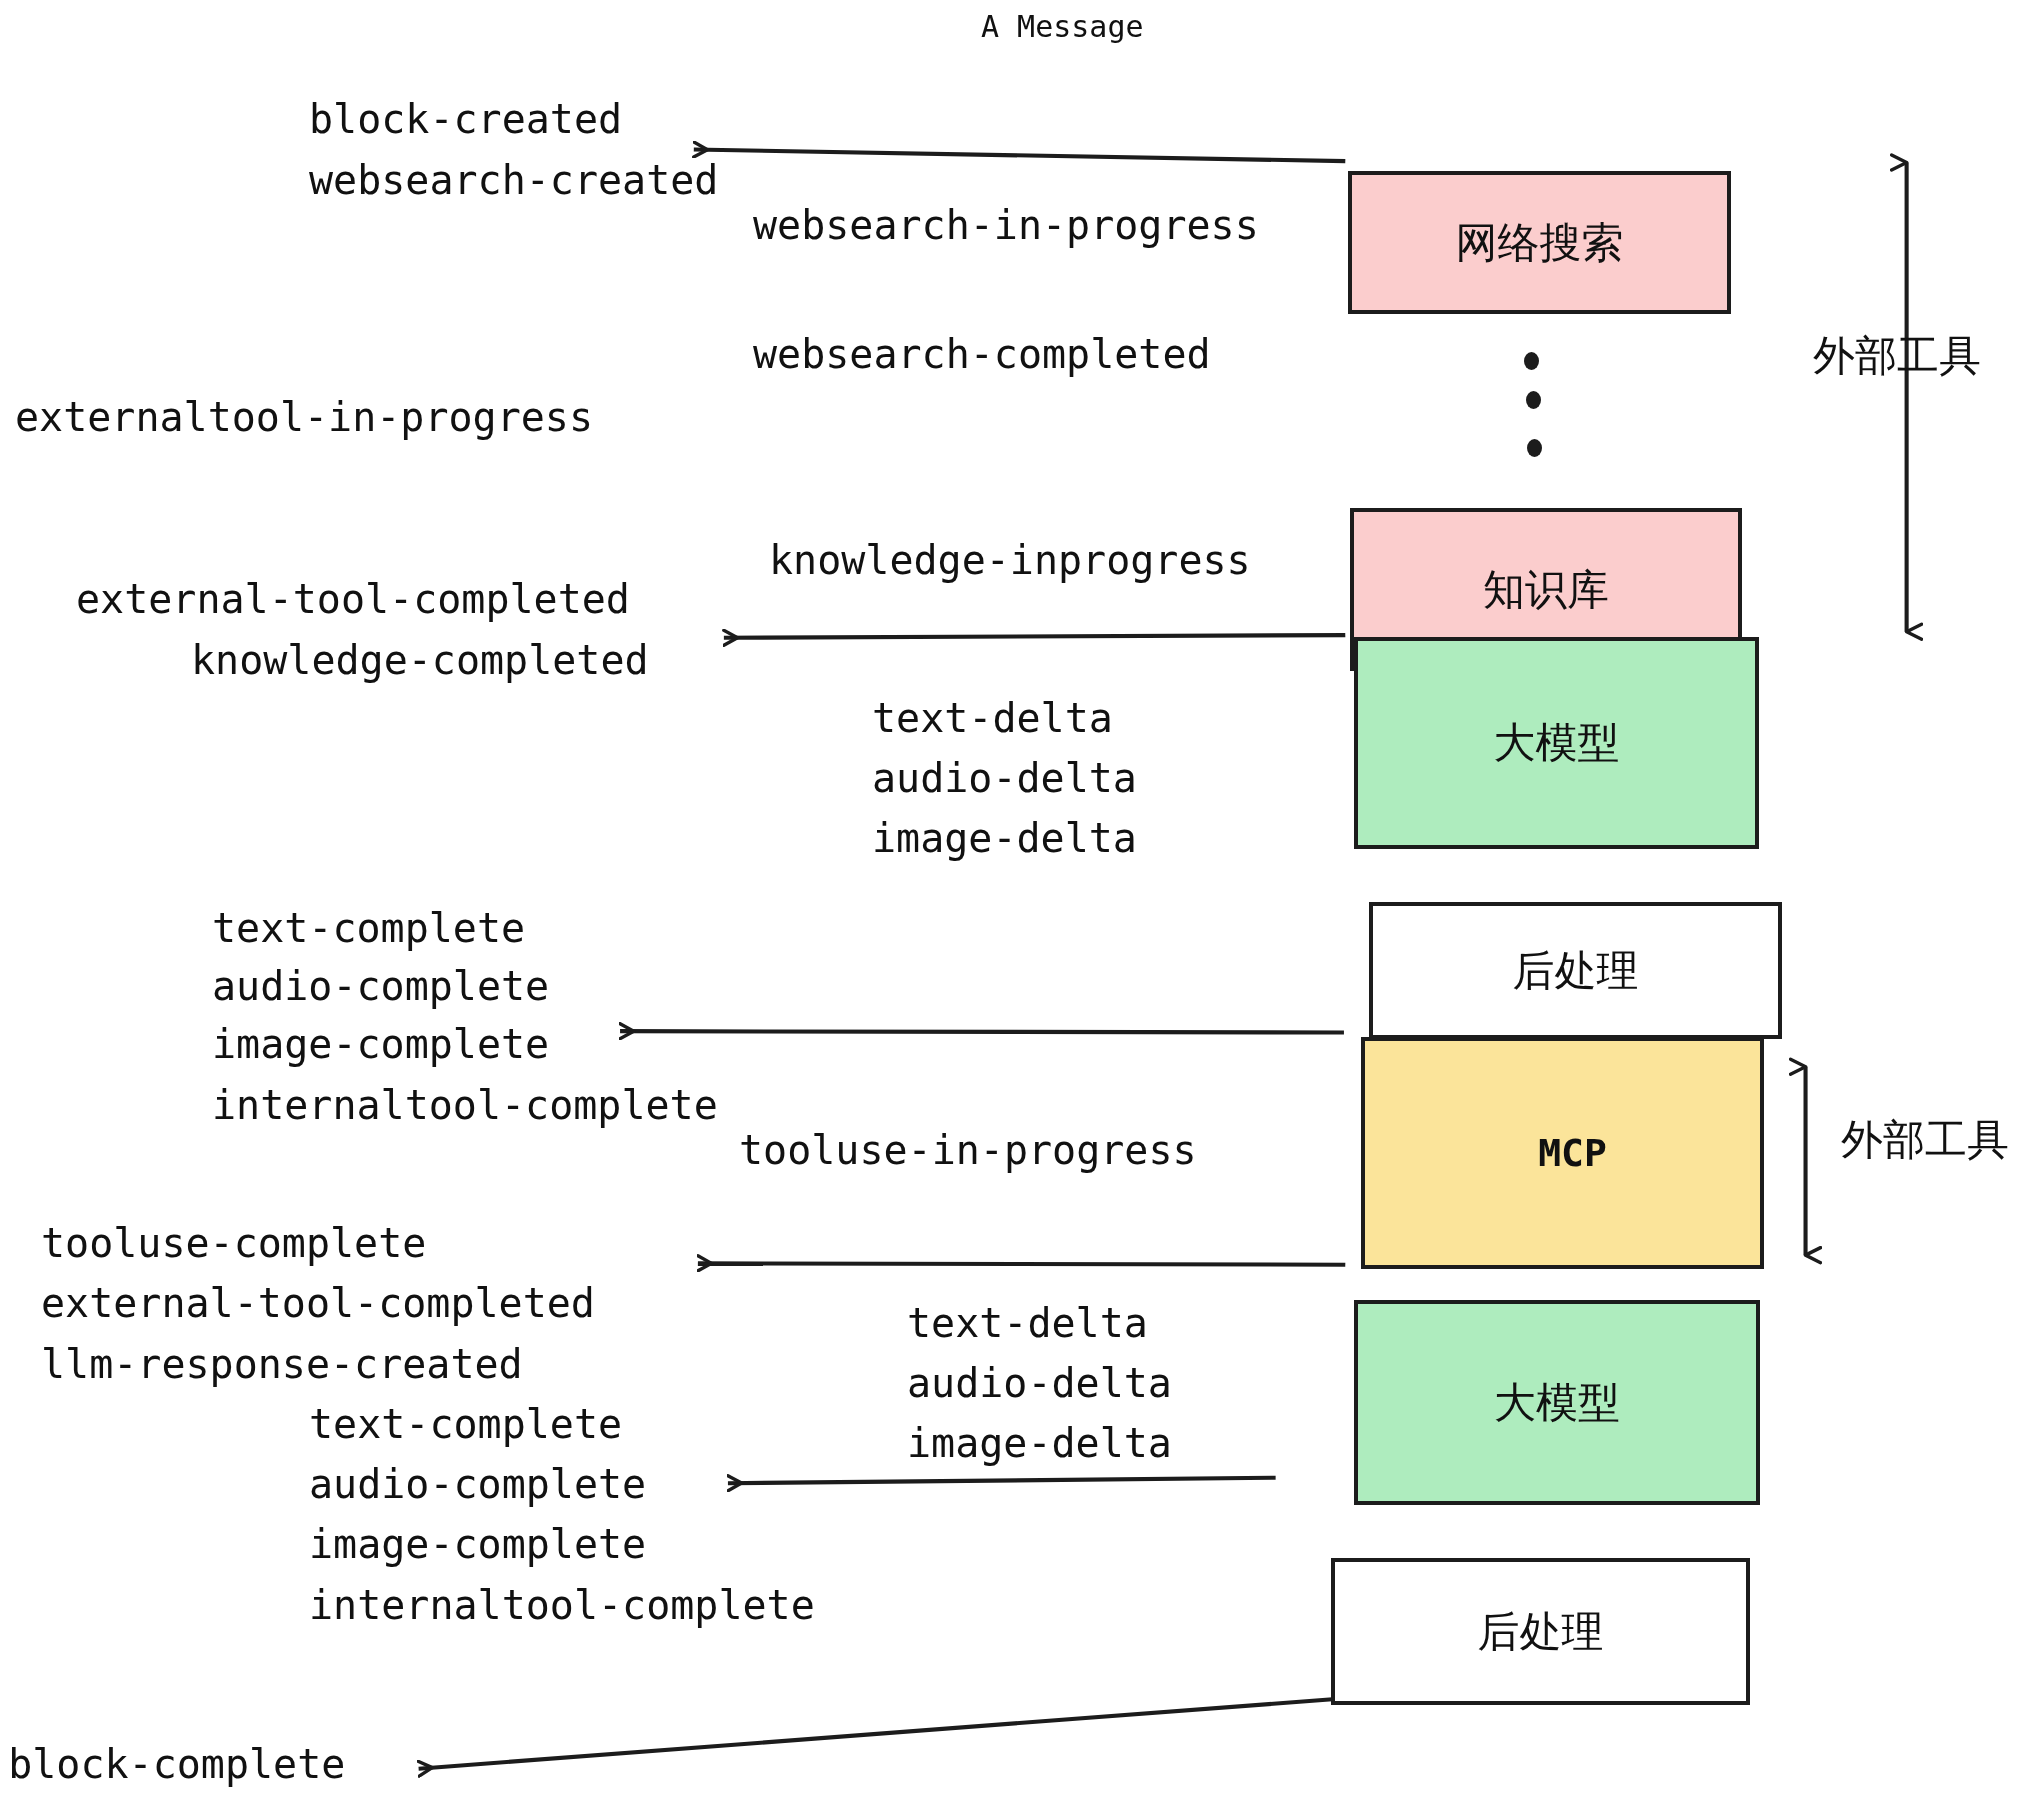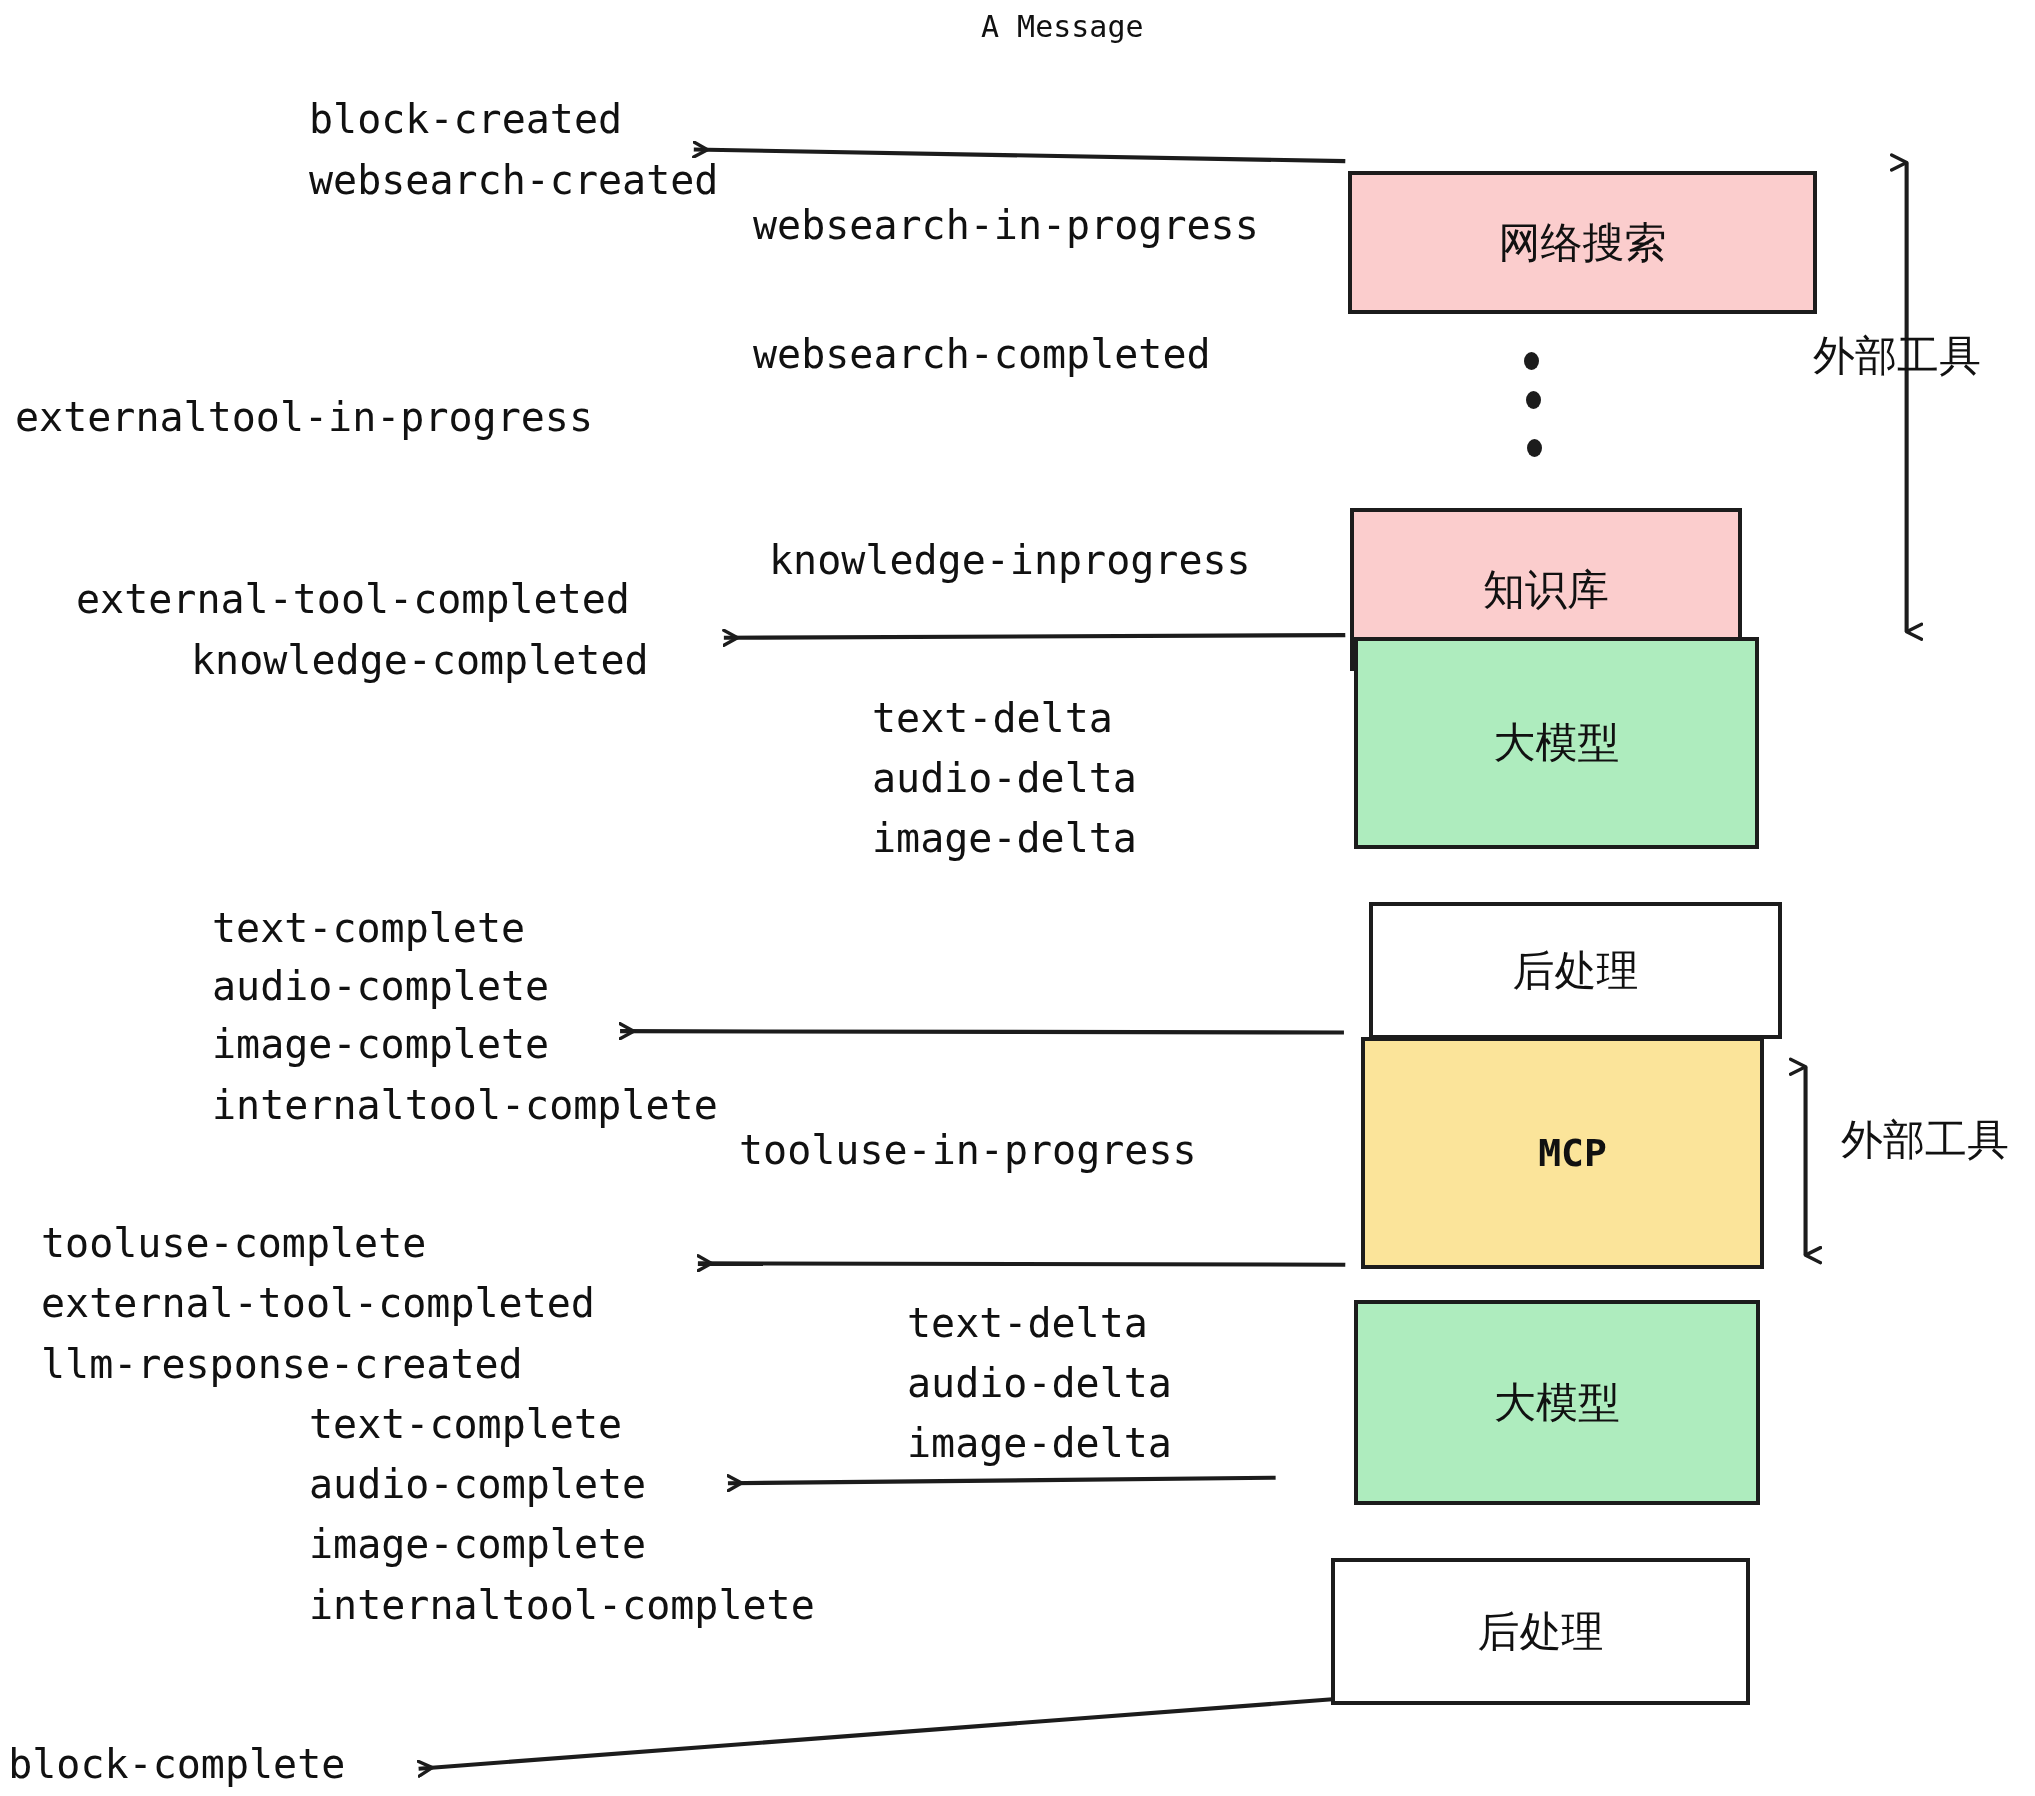--- a/index.html
+++ b/index.html
@@ -164,21 +164,21 @@
 
   <div class="evt" style="left:309px; top:1464px;">audio-complete</div>
 
   <div class="evt" style="left:309px; top:1524px;">image-complete</div>
 
   <div class="evt" style="left:309px; top:1585px;">internaltool-complete</div>
 
 
   <div class="evt" style="left:8.2px; top:1744px;">block-complete</div>
 
-  <div class="node" style="left:1348px; top:171px; width:469px; height:143px; background:#fbcdcd;">
+  <div class="node" style="left:1348px; top:171px; width:383px; height:143px; background:#fbcdcd;">
     <span>网络搜索</span>
   </div>
 
   <div class="dot" style="left:1524px; top:352px;"></div>
   <div class="dot" style="left:1526px; top:391px;"></div>
   <div class="dot" style="left:1527px; top:439px;"></div>
 
   <div class="node" style="left:1350px; top:508px; width:392px; height:163px; background:#fbcdcd;">
     <span>知识库</span>
   </div>

